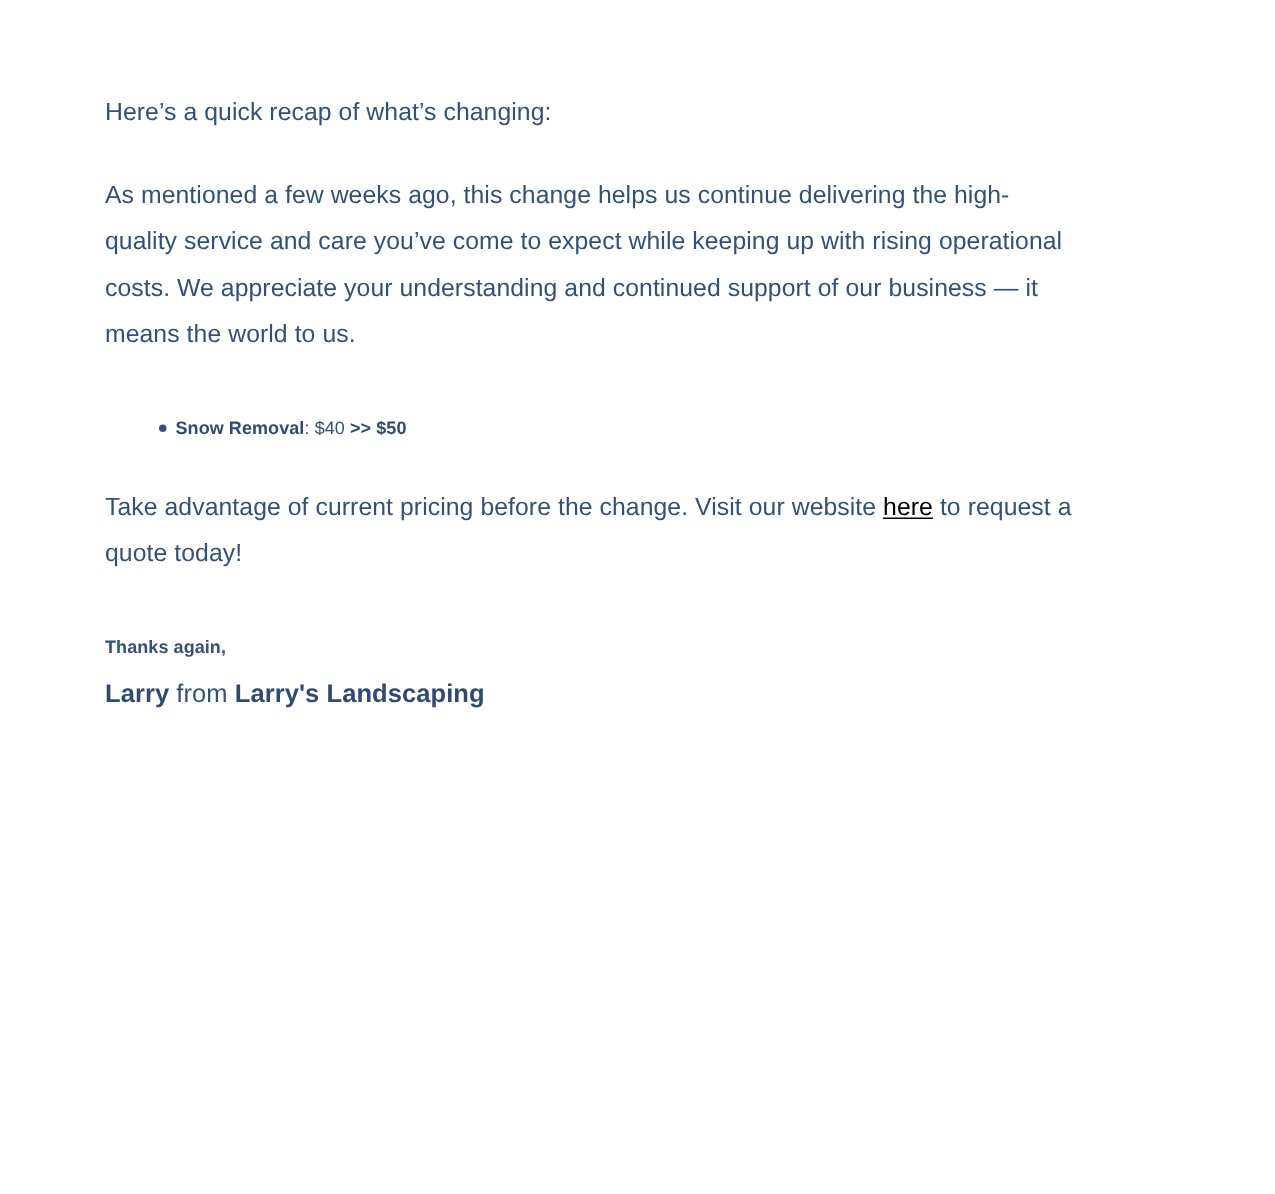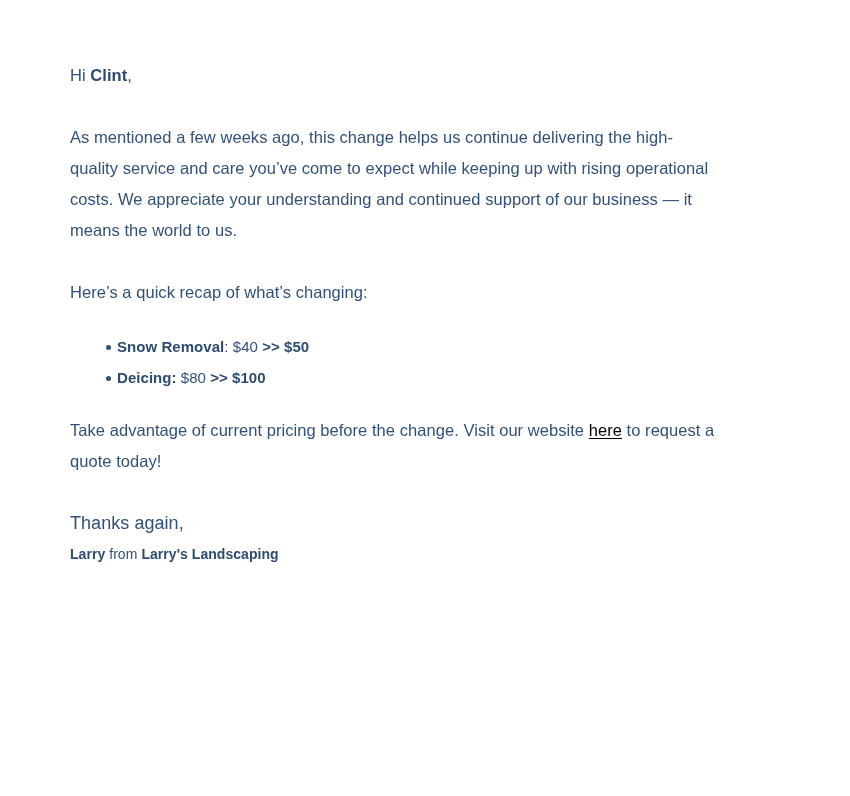--- a/index.html
+++ b/index.html
@@ -47,21 +47,21 @@
   }
 
   .recap-list {
     list-style: none;
     margin: 0 0 22px 0;
     padding: 0;
   }
 
   .recap-list li {
     position: relative;
-    font-size: 15px;
+    font-size: 12px;
     line-height: 30.5px;
     color: #32517a;
     padding-left: 47px;
     margin: 0;
     letter-spacing: 0.05px;
   }
 
   .recap-list li .bullet-dot {
     position: absolute;
     left: 36px;
@@ -73,29 +73,30 @@
   }
 
   a.inline-link {
     color: #000000;
     text-decoration: underline;
     text-underline-offset: 2px;
   }
 
   .signoff {
     margin: 0;
-    font-size: 18px;
+    font-size: 12px;
     line-height: 31px;
     color: #32517a;
     letter-spacing: 0.05px;
+    font-weight: bold;
   }
 
   .signoff-line2 {
     margin: 0;
-    font-size: 14px;
+    font-size: 17px;
     line-height: 31px;
     color: #32517a;
     letter-spacing: 0.05px;
   }
 
   
   .clipped-line {
     position: absolute;
     left: 70px;
     top: 778px;
@@ -108,31 +109,29 @@
     opacity: 0.30;
     letter-spacing: 0.05px;
     white-space: nowrap;
   }
 </style>
 </head>
 <body>
 
 <div class="email-body">
 
-  <p class="para greeting"><span>Hi </span><b>Clint</b><span>,</span></p>
 
 
+  <p class="para tight-before-list">Here’s a quick recap of what’s changing:</p>
+
   <p class="para">As mentioned a few weeks ago, this change helps us continue delivering the high-quality service and care you’ve come to expect while keeping up with rising operational costs. We appreciate your understanding and continued support of our business — it means the world to us.</p>
-
-  <p class="para tight-before-list">Here’s a quick recap of what’s changing:</p>
 
   <ul class="recap-list">
     <li><span class="bullet-dot"></span><b>Snow Removal</b><span>:</span> <span>$40</span> <b>&gt;&gt;</b> <b>$50</b></li>
 
-    <li><span class="bullet-dot"></span><b>Deicing:</b> <span>$80</span> <b>&gt;&gt;</b> <b>$100</b></li>
 
   </ul>
 
   <p class="para"><span>Take advantage of current pricing before the change. Visit our website </span><a class="inline-link" href="#">here</a><span> to request a quote today!</span></p>
 
 
   <p class="signoff">Thanks again,</p>
 
   <p class="signoff-line2"><b>Larry</b><span> from </span><b>Larry's Landscaping</b></p>
 

